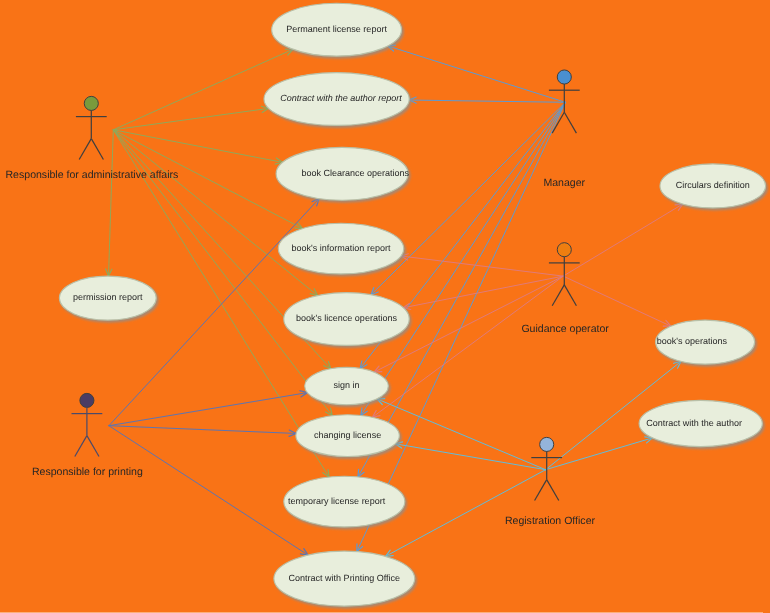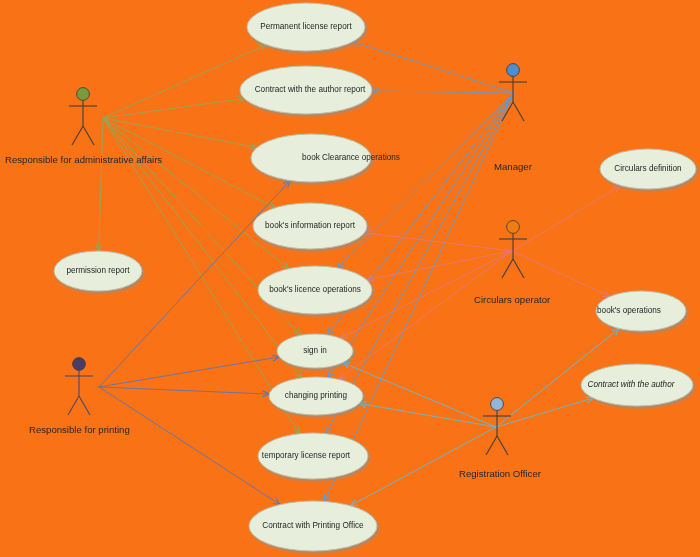--- a/index.html
+++ b/index.html
@@ -234,31 +234,31 @@
         <circle cx="497" cy="404" r="6.4" fill="#94b4da" stroke="#3f3f3f" stroke-width="0.9"></circle>
         <line x1="497" y1="410.4" x2="497" y2="436" stroke="#3f3f3f" stroke-width="1.1"></line>
         <line x1="483" y1="416" x2="511" y2="416" stroke="#3f3f3f" stroke-width="1.1"></line>
         <line x1="497" y1="436" x2="486" y2="455" stroke="#3f3f3f" stroke-width="1.1"></line>
         <line x1="497" y1="436" x2="508" y2="455" stroke="#3f3f3f" stroke-width="1.1"></line>
       </g>
     </svg>
 
   <div id="label-layer">
       <div class="uc-label" style="left: 247px; top: 22px; width: 118px; color: rgb(38, 38, 38);">Permanent license report</div>
-      <div class="uc-label" style="left: 240px; top: 85px; width: 140px; color: rgb(38, 38, 38);">Contract with the author report</div>
-      <div class="uc-label" style="left: 251px; top: 153px; width: 144px; color: rgb(38, 38, 38); padding-left: 28px;">book Clearance operations</div>
+      <div class="uc-label" style="left: 240px; top: 85px; width: 140px; color: rgb(38, 38, 38); font-style: italic;">Contract with the author report</div>
+      <div class="uc-label" style="left: 251px; top: 153px; width: 144px; color: rgb(38, 38, 38);">book Clearance operations</div>
       <div class="uc-label" style="left: 253px; top: 221px; width: 114px; color: rgb(38, 38, 38);">book's information report</div>
       <div class="uc-label" style="left: 258px; top: 285px; width: 114px; color: rgb(38, 38, 38);">book's licence operations</div>
       <div class="uc-label" style="left: 277px; top: 346px; width: 76px; color: rgb(38, 38, 38);">sign in</div>
-      <div class="uc-label" style="left: 269px; top: 391px; width: 94px; color: rgb(38, 38, 38);">changing printing</div>
+      <div class="uc-label" style="left: 269px; top: 391px; width: 94px; color: rgb(38, 38, 38);">changing license</div>
       <div class="uc-label" style="left: 258px; top: 451px; width: 96px; color: rgb(38, 38, 38);">temporary license report</div>
       <div class="uc-label" style="left: 249px; top: 521px; width: 128px; color: rgb(38, 38, 38);">Contract with Printing Office</div>
       <div class="uc-label" style="left: 54px; top: 266px; width: 88px; color: rgb(38, 38, 38);">permission report</div>
       <div class="uc-label" style="left: 600px; top: 164px; width: 96px; color: rgb(38, 38, 38);">Circulars definition</div>
       <div class="uc-label" style="left: 596px; top: 306px; width: 66px; color: rgb(38, 38, 38);">book's operations</div>
-      <div class="uc-label" style="left: 581px; top: 380px; width: 100px; color: rgb(38, 38, 38); font-style: italic;">Contract with the author</div>
+      <div class="uc-label" style="left: 581px; top: 380px; width: 100px; color: rgb(38, 38, 38);">Contract with the author</div>
       <div class="actor-label" style="left: 5px; top: 154px; width: auto; text-align: left; white-space: nowrap; color: rgb(38, 38, 38);">Responsible for administrative affairs</div>
       <div class="actor-label" style="left: 29px; top: 424px; width: auto; text-align: left; white-space: nowrap; color: rgb(38, 38, 38);">Responsible for printing</div>
       <div class="actor-label" style="left: 494px; top: 137px; width: auto; text-align: left; white-space: nowrap; color: rgb(38, 38, 38); margin-top: 24px;">Manager</div>
-      <div class="actor-label" style="left: 474px; top: 294px; width: auto; text-align: left; white-space: nowrap; color: rgb(38, 38, 38);">Circulars operator</div>
+      <div class="actor-label" style="left: 474px; top: 294px; width: auto; text-align: left; white-space: nowrap; color: rgb(38, 38, 38);">Guidance operator</div>
       <div class="actor-label" style="left: 459px; top: 468px; width: auto; text-align: left; white-space: nowrap; color: rgb(38, 38, 38);">Registration Officer</div>
     </div>
 </div>
 
 </body></html>

